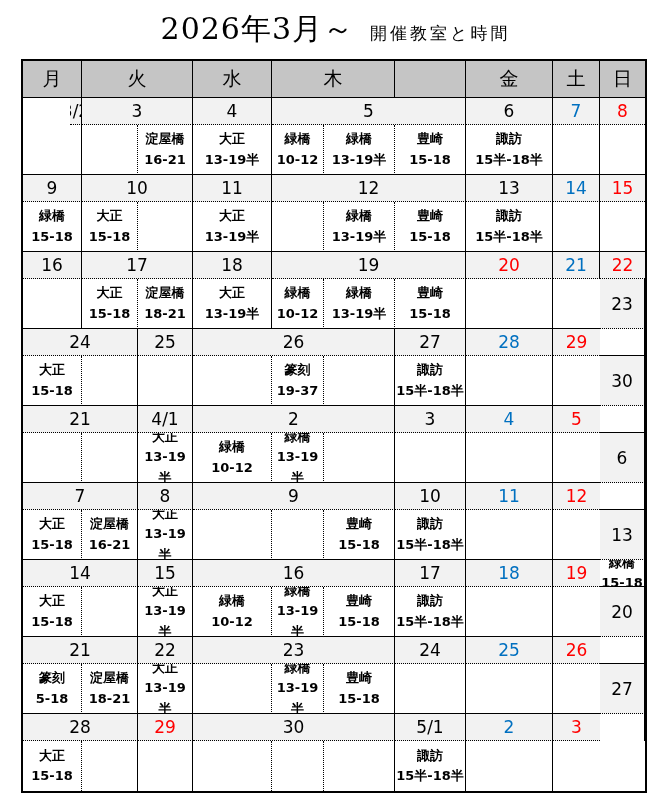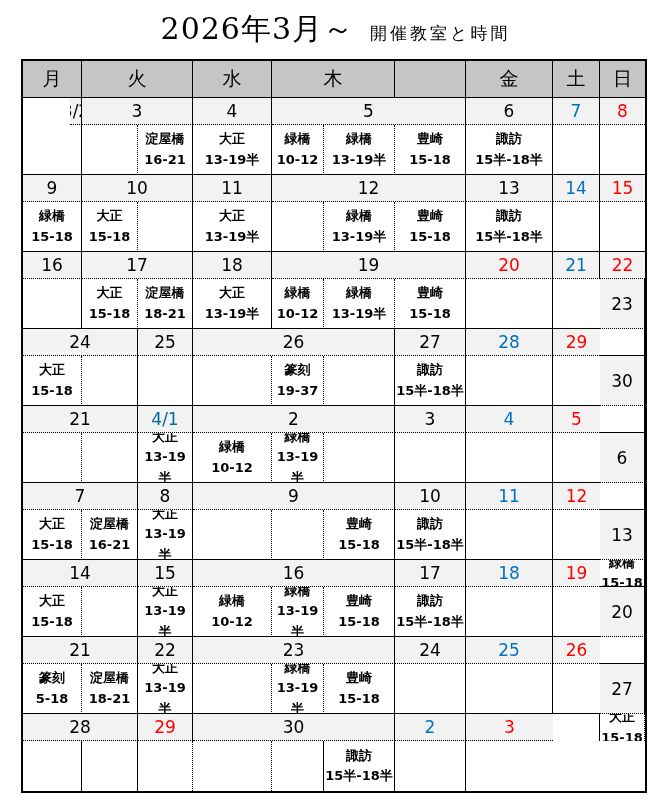--- a/index.html
+++ b/index.html
@@ -178,21 +178,21 @@
       </div>
       <div class="c cls sr"></div>
       <div class="c cls sr">
         <div>諏訪</div>
         <div>15半-18半</div>
       </div>
       <div class="c cls sr"></div>
       <div class="c cls"></div>
       <div class="c date sr" style="background: rgb(242, 242, 242); color: rgb(0, 0, 0);">30</div>
       <div class="c date sr" style="grid-column: span 2; background: rgb(242, 242, 242); color: rgb(0, 0, 0);">21</div>
-      <div class="c date sr" style="background: rgb(242, 242, 242); color: #0369a1;">4/1</div>
+      <div class="c date sr" style="background: rgb(242, 242, 242); color: #000000;">4/1</div>
       <div class="c date sr" style="grid-column: span 3; background: rgb(242, 242, 242); color: rgb(0, 0, 0);">2</div>
       <div class="c date sr" style="background: rgb(242, 242, 242); color: rgb(0, 0, 0);">3</div>
       <div class="c date sr" style="background: rgb(242, 242, 242); color: rgb(0, 112, 192);">4</div>
       <div class="c date" style="background: rgb(242, 242, 242); color: rgb(255, 0, 0);">5</div>
       <div class="c cls sr"></div>
       <div class="c cls dr"></div>
       <div class="c cls sr"></div>
       <div class="c cls sr">
         <div>大正</div>
         <div>13-19半</div>
@@ -308,20 +308,21 @@
         <div>豊崎</div>
         <div>15-18</div>
       </div>
       <div class="c cls sr"></div>
       <div class="c cls sr"></div>
       <div class="c cls"></div>
       <div class="c date sr" style="background: rgb(242, 242, 242); color: rgb(0, 0, 0);">27</div>
       <div class="c date sr" style="grid-column: span 2; background: rgb(242, 242, 242); color: rgb(0, 0, 0);">28</div>
       <div class="c date sr" style="background: rgb(242, 242, 242); color: rgb(255, 0, 0);">29</div>
       <div class="c date sr" style="grid-column: span 3; background: rgb(242, 242, 242); color: rgb(0, 0, 0);">30</div>
+      <div class="c date sr" style="background: rgb(242, 242, 242); color: rgb(0, 0, 0);">5/1</div>
       <div class="c date sr" style="background: rgb(242, 242, 242); color: rgb(0, 112, 192);">2</div>
       <div class="c date" style="background: rgb(242, 242, 242); color: rgb(255, 0, 0);">3</div>
       <div class="c cls sr nb"></div>
       <div class="c cls dr nb">
         <div>大正</div>
         <div>15-18</div>
       </div>
       <div class="c cls sr nb"></div>
       <div class="c cls sr nb"></div>
       <div class="c cls dr nb"></div>

